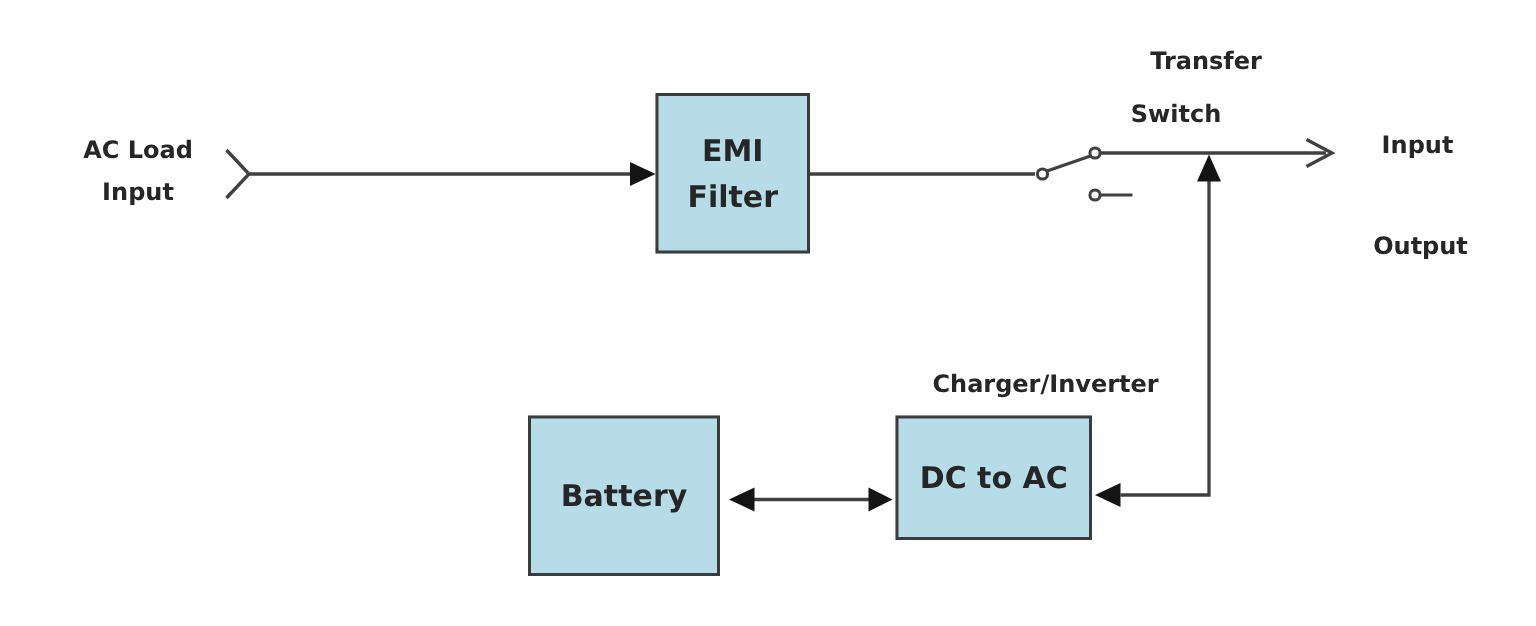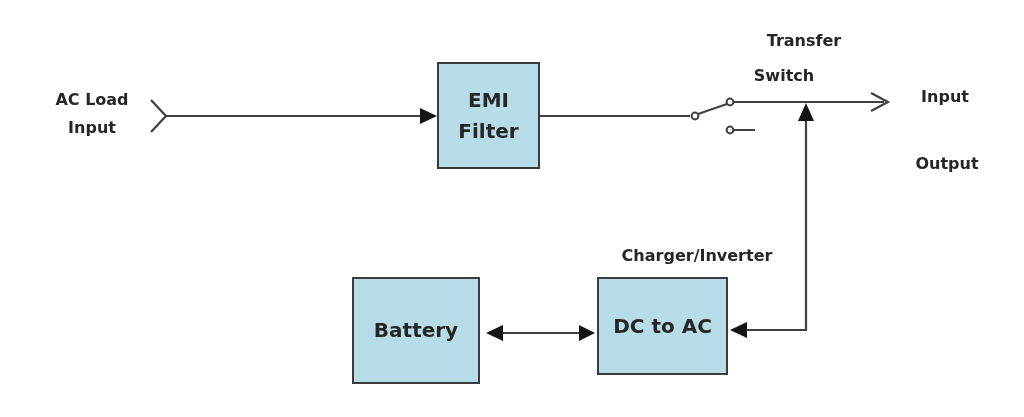--- a/index.html
+++ b/index.html
@@ -24,21 +24,21 @@
     background:var(--box-fill);
     border:2.5px solid var(--box-border);
     box-sizing:border-box;
     display:flex;flex-direction:column;
     align-items:center;justify-content:center;
     font-weight:700;font-size:20px;color:var(--text);
     line-height:31px;text-align:center;
   }
   .box-emi{left:437px;top:62px;width:103px;height:107px;}
   .box-battery{left:352px;top:277px;width:128px;height:107px;}
-  .box-dc{left:597px;top:277px;width:131px;height:98px;}
+  .box-dc{left:597px;top:277px;width:131px;height:83px;}
   .lbl{
     position:absolute;
     transform:translateX(-50%);
     font-weight:700;font-size:16px;color:var(--text);
     white-space:nowrap;line-height:23px;
   }
   .lbl-ac1{left:92px;top:88px;}
   .lbl-ac2{left:92px;top:116px;}
   .lbl-ts1{left:804px;top:29px;}
   .lbl-ts2{left:784px;top:64px;}

